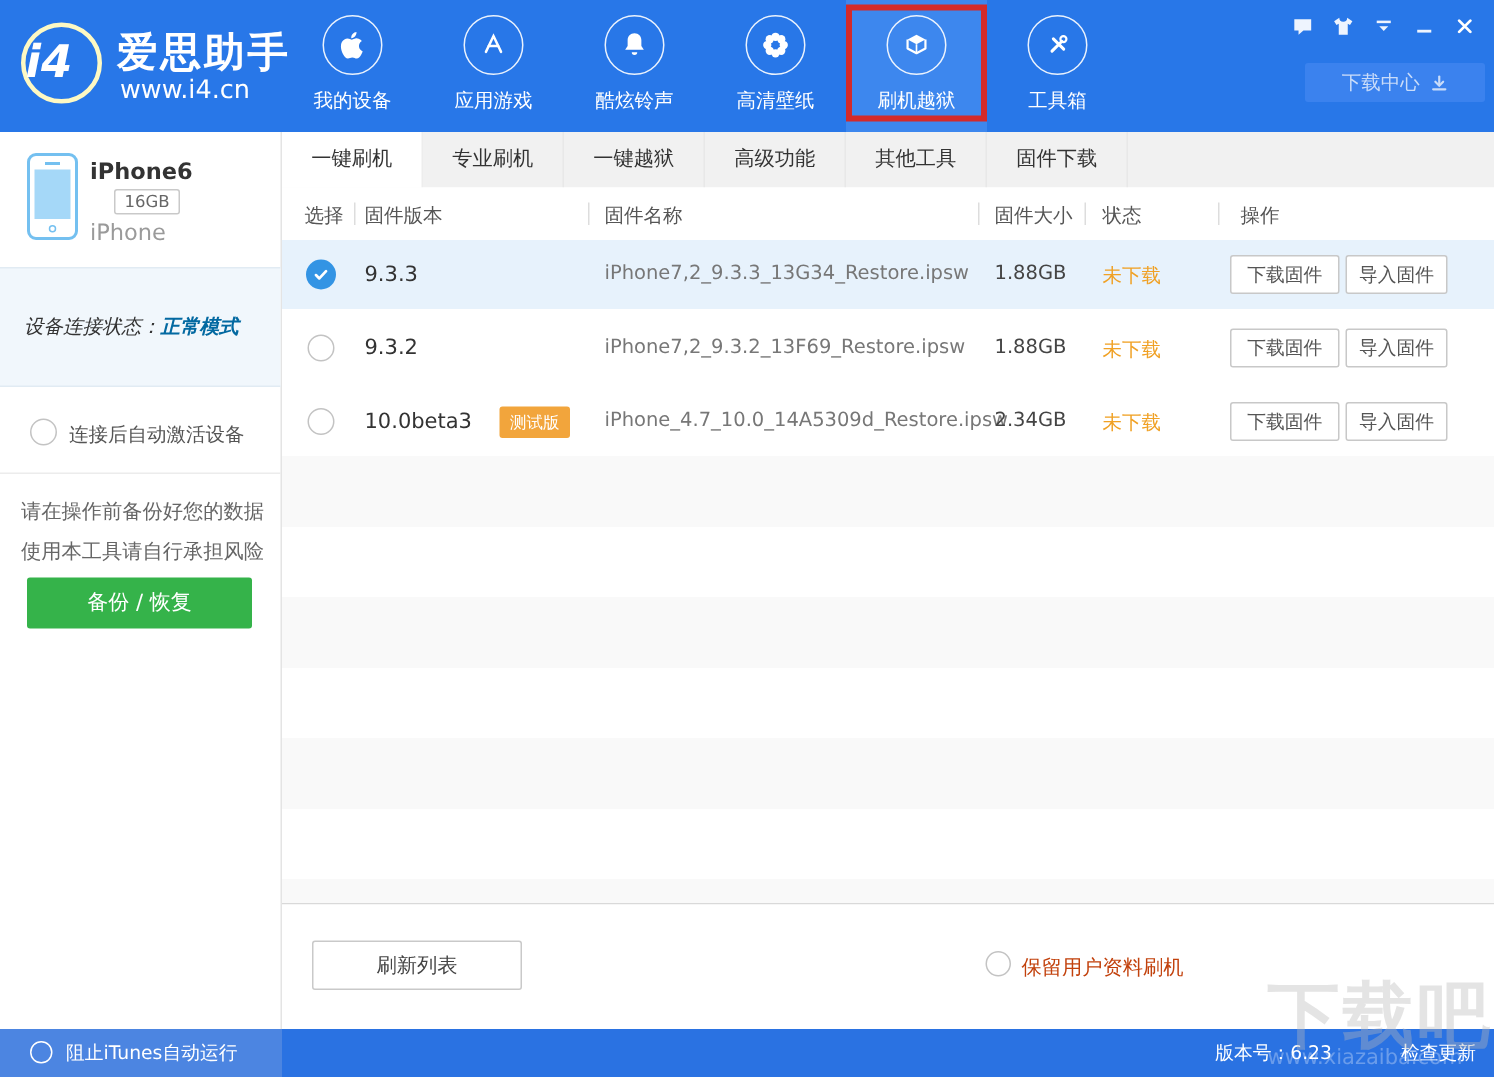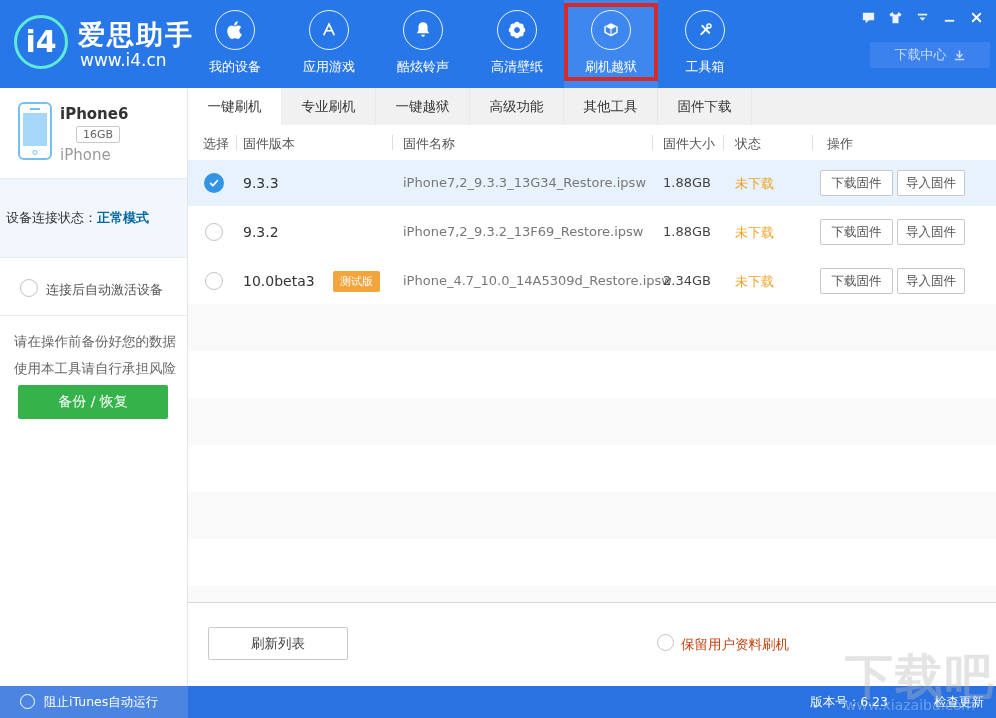--- a/index.html
+++ b/index.html
@@ -1,22 +1,22 @@
 <!DOCTYPE html>
 <html><head>
 <meta charset="utf-8">
 <style>
   * { margin:0; padding:0; box-sizing:border-box; }
   html,body { width:996px; height:718px; overflow:hidden; font-family:"DejaVu Sans","Liberation Sans",sans-serif; }
   .app { position:relative; width:996px; height:718px; background:#fff; overflow:hidden; }
 
   
   .topbar { position:absolute; left:0; top:0; width:996px; height:88px; background:#2877e8; }
-  .logo-circle { position:absolute; left:14px; top:15px; width:54px; height:54px; border:3px solid #5eead4; border-radius:50%;
-                 color:#fff; font-weight:bold; font-size:30px; text-align:center; line-height:48px; }
+  .logo-circle { position:absolute; left:14px; top:15px; width:54px; height:54px; border:3px solid #fef9c3; border-radius:50%;
+                 color:#fff; font-weight:bold; font-style:italic; font-size:30px; line-height:48px; }
   .brand { position:absolute; left:78px; top:17px; color:#fff; font-size:27px; font-weight:bold; letter-spacing:2px; }
   .site  { position:absolute; left:80px; top:50px; color:#fff; font-size:17px; }
 
   .main-nav { position:absolute; left:188px; top:0; width:564px; height:66px; display:flex; }
   .nav-item { position:relative; width:94px; height:88px; text-align:center; cursor:pointer; }
   .nav-item.active { background:#3d87ee; }
   .nav-ic { position:absolute; left:50%; top:10px; transform:translateX(-50%); width:40px; height:40px;
             border:1.5px solid rgba(255,255,255,.9); border-radius:50%; display:flex; align-items:center; justify-content:center; }
   .nav-label { position:absolute; left:0; right:0; top:58px; color:#fff; font-size:13px; }
   .annotation-box { position:absolute; left:376px; top:3px; width:94px; height:78px; border:4px solid #d32a2a; pointer-events:none; }
@@ -33,21 +33,21 @@
   .device-card { position:absolute; left:0; top:0; width:100%; height:90px; }
   .phone { position:absolute; left:18px; top:14px; width:34px; height:58px; border:2px solid #74c0f0; border-radius:6px; background:#fff; }
   .phone .speaker { position:absolute; top:4px; left:50%; transform:translateX(-50%); width:10px; height:2px; background:#74c0f0; }
   .phone .screen { position:absolute; left:3px; top:9px; right:3px; bottom:12px; background:#a5d8f8; }
   .phone .dot { position:absolute; bottom:3px; left:50%; transform:translateX(-50%); width:5px; height:5px; border:1px solid #74c0f0; border-radius:50%; }
   .dev-name { position:absolute; left:60px; top:17px; font-size:15px; font-weight:bold; color:#333; }
   .dev-cap  { position:absolute; left:60px; top:38px; font-size:11px; color:#666; border:1px solid #c9c9c9; border-radius:2px; padding:1px 6px;margin-left:16px; }
   .dev-type { position:absolute; left:60px; top:58px; font-size:15px; color:#9a9a9a; }
 
   .conn-status { position:absolute; left:0; top:90px; width:100%; height:80px; background:#f1f7fc;
-                 border-top:1px solid #e1ebf3; border-bottom:1px solid #e1ebf3; display:flex; align-items:center; padding-left:6px; }
+                 border-top:1px solid #e1ebf3; border-bottom:1px solid #e1ebf3; display:flex; align-items:center; padding-left:16px;font-style:italic; }
   .conn-label { font-size:13px; color:#333; }
   .conn-value { font-size:13px; font-weight:bold; color:#0369a1; }
 
   .auto-activate { position:absolute; left:0; top:171px; width:100%; height:57px; border-bottom:1px solid #ececec; }
   .radio { width:18px; height:18px; border:1px solid #c3c3c3; border-radius:50%; background:#fff; display:inline-block; }
   .auto-activate .radio { position:absolute; left:20px; top:20px; }
   .auto-activate .lbl { position:absolute; left:46px; top:22px; font-size:13px; color:#555; }
 
   .warning { position:absolute; left:14px; top:240px; font-size:13.5px; color:#666; line-height:27px; }
   .backup-btn { position:absolute; left:18px; top:297px; width:150px; height:34px; background:#35b34a; border:none; border-radius:2px;

